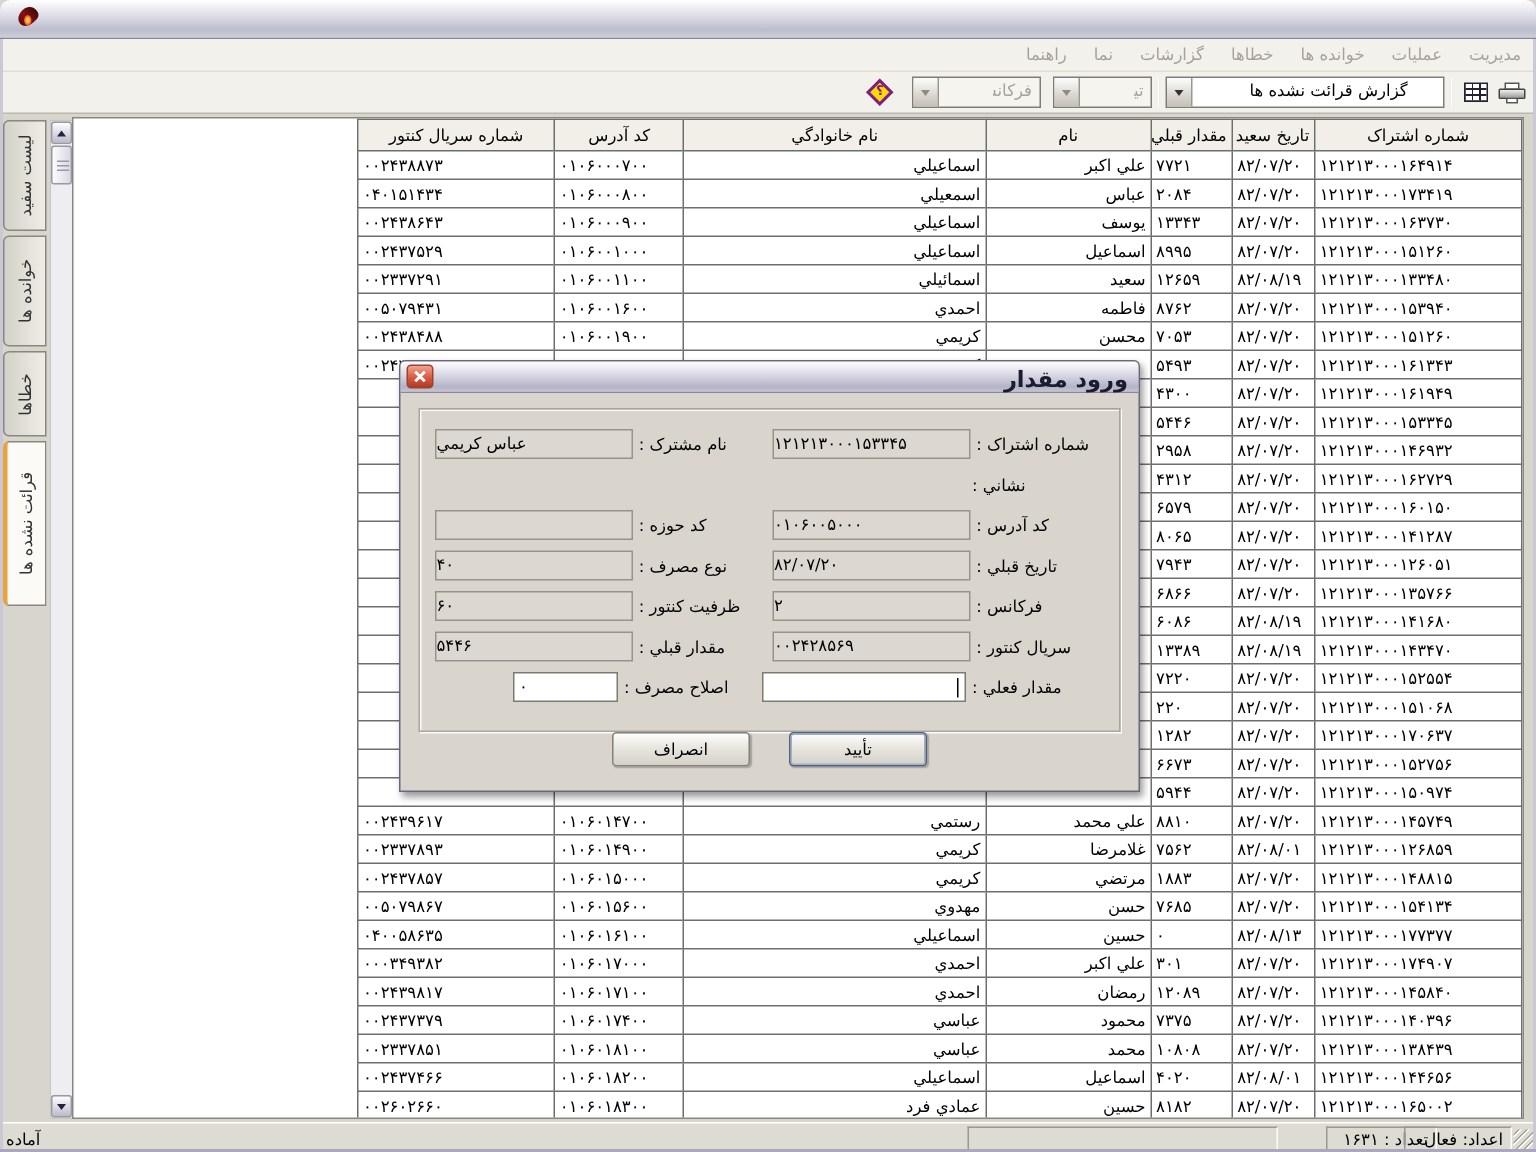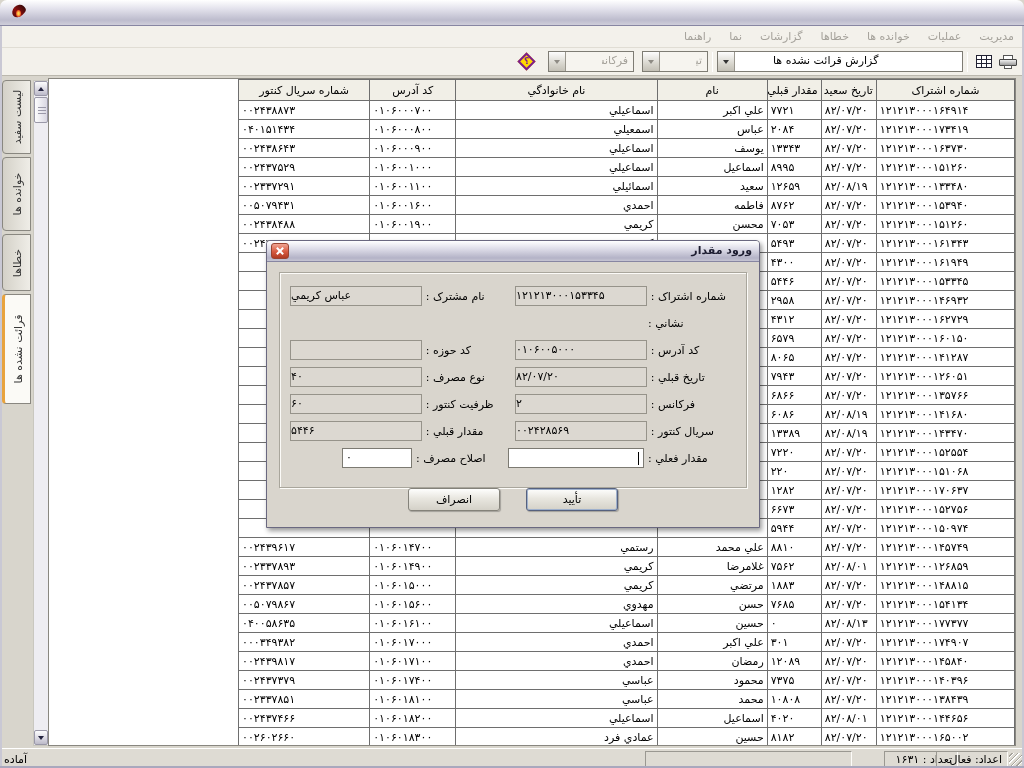--- a/index.html
+++ b/index.html
@@ -93,21 +93,21 @@
     font-size:11px; font-weight:normal; }
   .grid th { background:#f1efe7; text-align:center; height:21px; }
   .grid td.num { text-align:left; }
   .grid td.name { text-align:right; }
 
   
   .dialog { position:absolute; left:266px; top:240px; width:494px; height:288px; background:#d9d5cd;
     border:1px solid #6a6880; box-shadow:2px 3px 5px rgba(0,0,0,.4); border-radius:4px 4px 0 0; }
   .dlg-titlebar { position:relative; height:21px; background:linear-gradient(#ffffff,#dddce8 40%,#b4b3c7 85%,#c6c5d3);
     border-bottom:1px solid #8786a2; border-radius:3px 3px 0 0; }
-  .dlg-title { position:absolute; right:7px; top:3px; font-size:11px; font-weight:bold; color:#1c1c30; direction:rtl;text-align:center; }
+  .dlg-title { position:absolute; right:7px; top:3px; font-size:15px; font-weight:bold; color:#1c1c30; direction:rtl;text-align:center; }
   .dlg-close { position:absolute; left:4px; top:2px; width:18px; height:16px; border:1px solid #9a4330; border-radius:3px;
     background:linear-gradient(#f0a492,#d75a40 55%,#b03a22); }
   .dlg-body { position:absolute; left:0; top:21px; right:0; bottom:0; direction:rtl; }
   .groupbox { position:absolute; top:10px; right:12px; left:12px; height:216px;
     border:1px solid #a9a69c; box-shadow:inset 1px 1px 0 #fcfbf8, 1px 1px 0 #fcfbf8; padding:13px 10px 0 10px; }
   .frow { display:flex; align-items:center; gap:4px; height:20px; margin-bottom:7px; }
   .flabel { width:88px; text-align:left; white-space:nowrap; overflow:hidden; }
   .fbox { height:20px; line-height:18px; border:1px solid #96938a; background:#dcd8d1; text-align:left;
     white-space:nowrap; overflow:hidden; }
   .fbox.w136 { width:136px; }
@@ -165,21 +165,21 @@
       <div class="icon-printer">
         <div class="pr-paper"></div>
           <div class="pr-body"></div>
           <div class="pr-out"></div>
       </div>
     </div>
     <div class="tbtn">
       <div class="icon-grid"></div>
     </div>
     <div class="tool-sep"></div>
-    <div class="combo" style="width:246px;">
+    <div class="combo" style="width:186px;">
       <div class="cval">گزارش قرائت نشده ها</div>
       <div class="cbtn">
           <div class="arrow"></div>
         </div>
     </div>
     <div class="tool-sep"></div>
     <div class="combo disabled" style="width:66px;font-family:Liberation Serif, serif;">
       <div class="cval">تيمور</div>
       <div class="cbtn">
           <div class="arrow"></div>

